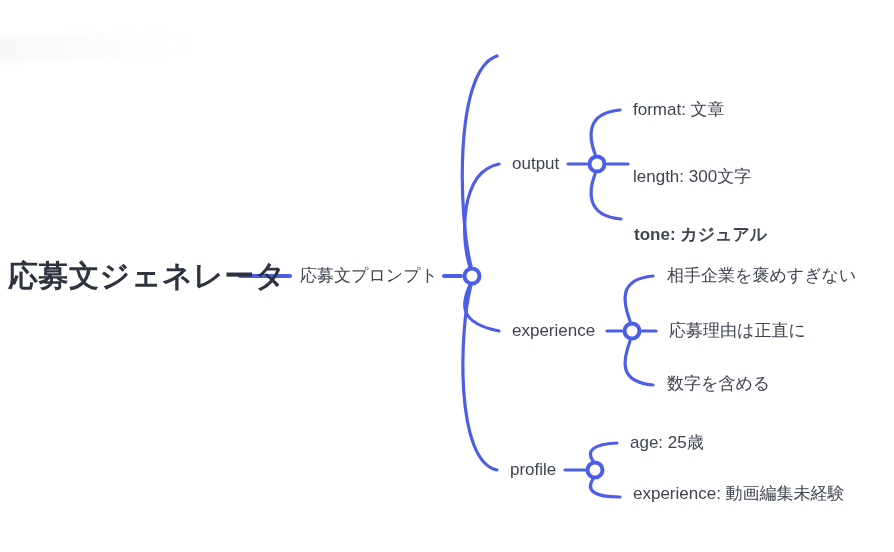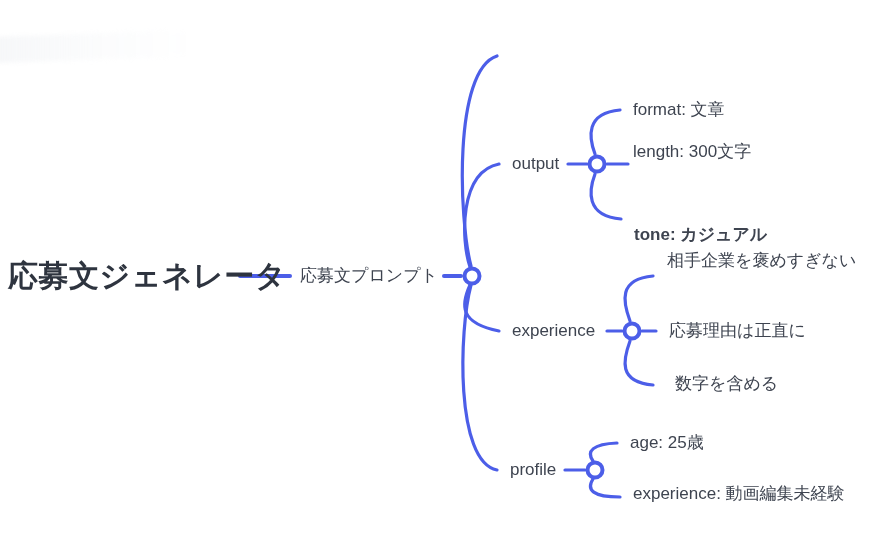--- a/index.html
+++ b/index.html
@@ -82,31 +82,31 @@
 
   <div class="node-label root-label" style="left:8px;top:276px;">応募文ジェネレータ</div>
 
   <div class="node-label" style="left:300px;top:276px;">応募文プロンプト</div>
 
 
   <div class="node-label" style="left:512px;top:164px;">output</div>
 
   <div class="node-label" style="left:633px;top:110px;">format: 文章</div>
 
-  <div class="node-label" style="left:633px;top:152px;">length: 300文字</div>
+  <div class="node-label" style="left:633px;top:177px;">length: 300文字</div>
 
   <div class="node-label" style="left:634px;top:235px;font-weight:bold;">tone: カジュアル</div>
 
   <div class="node-label" style="left:512px;top:331px;">experience</div>
 
-  <div class="node-label" style="left:667px;top:261px;">相手企業を褒めすぎない</div>
+  <div class="node-label" style="left:667px;top:276px;">相手企業を褒めすぎない</div>
 
   <div class="node-label" style="left:669px;top:331px;">応募理由は正直に</div>
 
-  <div class="node-label" style="left:667px;top:384px;margin-left:8px;">数字を含める</div>
+  <div class="node-label" style="left:667px;top:384px;">数字を含める</div>
 
   <div class="node-label" style="left:510px;top:470px;">profile</div>
 
   <div class="node-label" style="left:630px;top:443px;">age: 25歳</div>
 
   <div class="node-label" style="left:633px;top:494px;">experience: 動画編集未経験</div>
 
 </div>
 
 </body></html>

